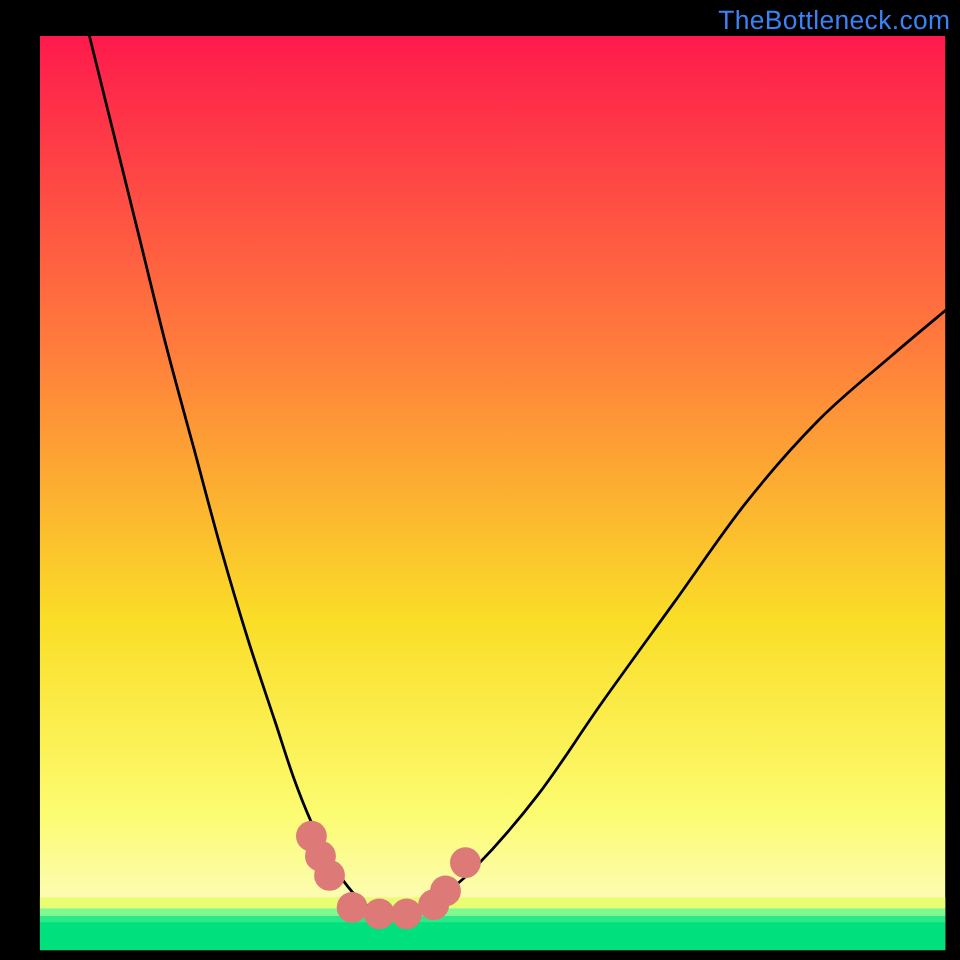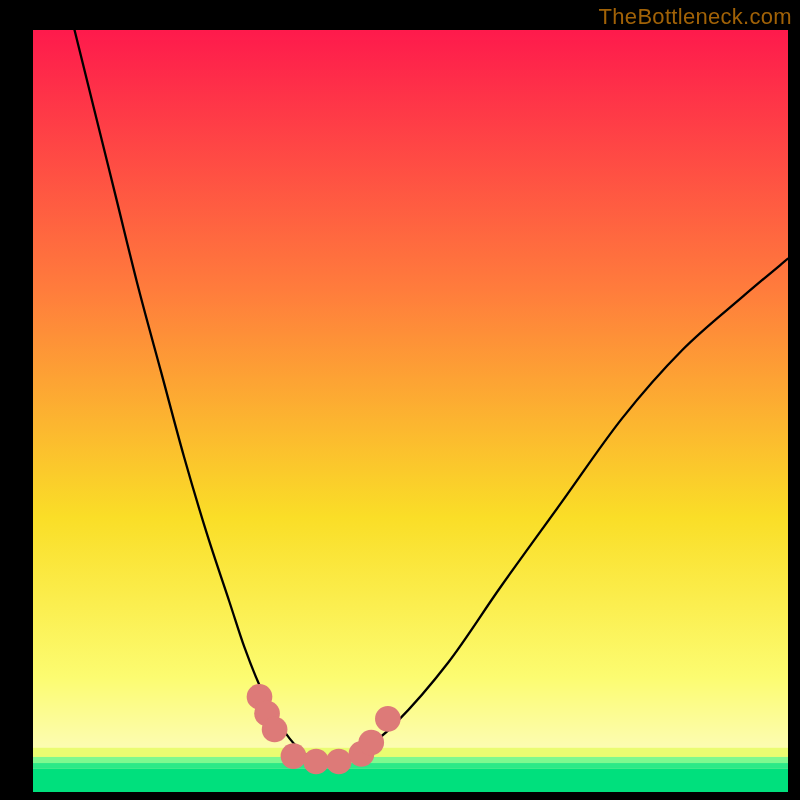--- a/index.html
+++ b/index.html
@@ -16,21 +16,21 @@
     width: 800px;
     height: 800px;
     background: #000;
   }
   .watermark {
     position: absolute;
     top: 4px;
     right: 8px;
     font-size: 22px;
     font-weight: 500;
-    color: #a16207;
+    color: #3b82f6;
     letter-spacing: 0.3px;
     z-index: 30;
   }
   .plot-box {
     position: absolute;
     left: 33px;
     top: 30px;
     width: 755px;
     height: 762px;
     overflow: hidden;

